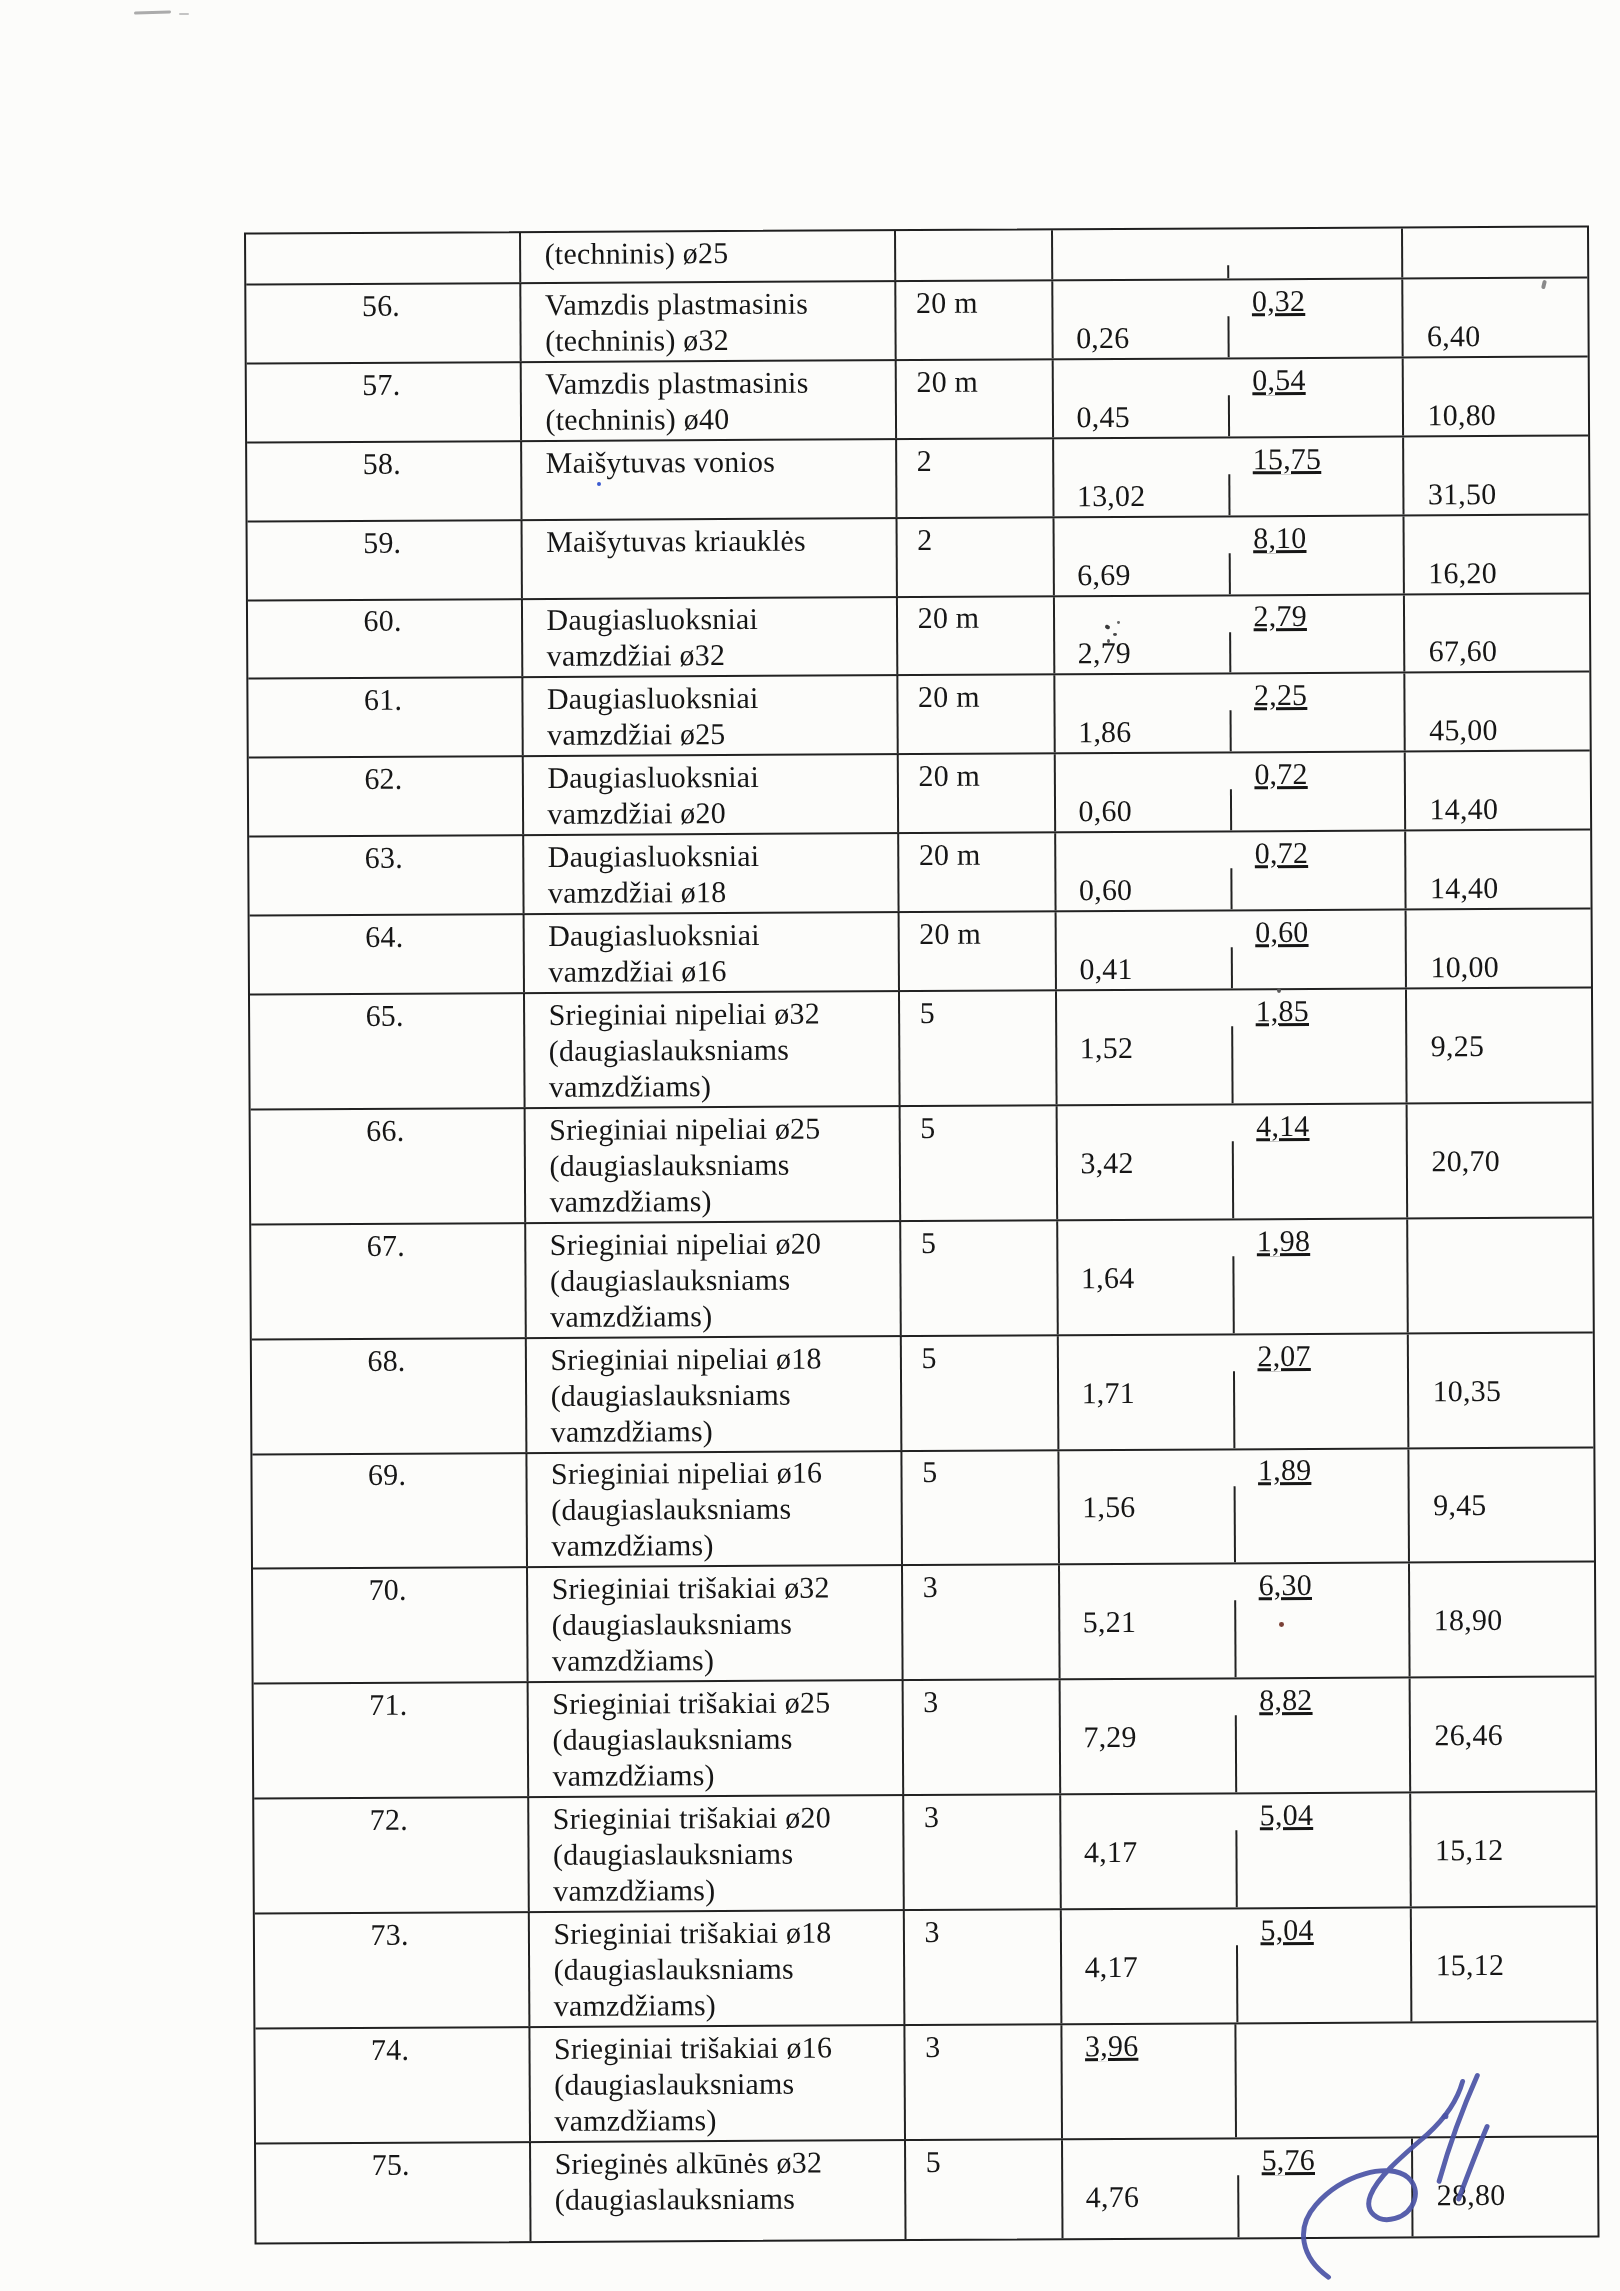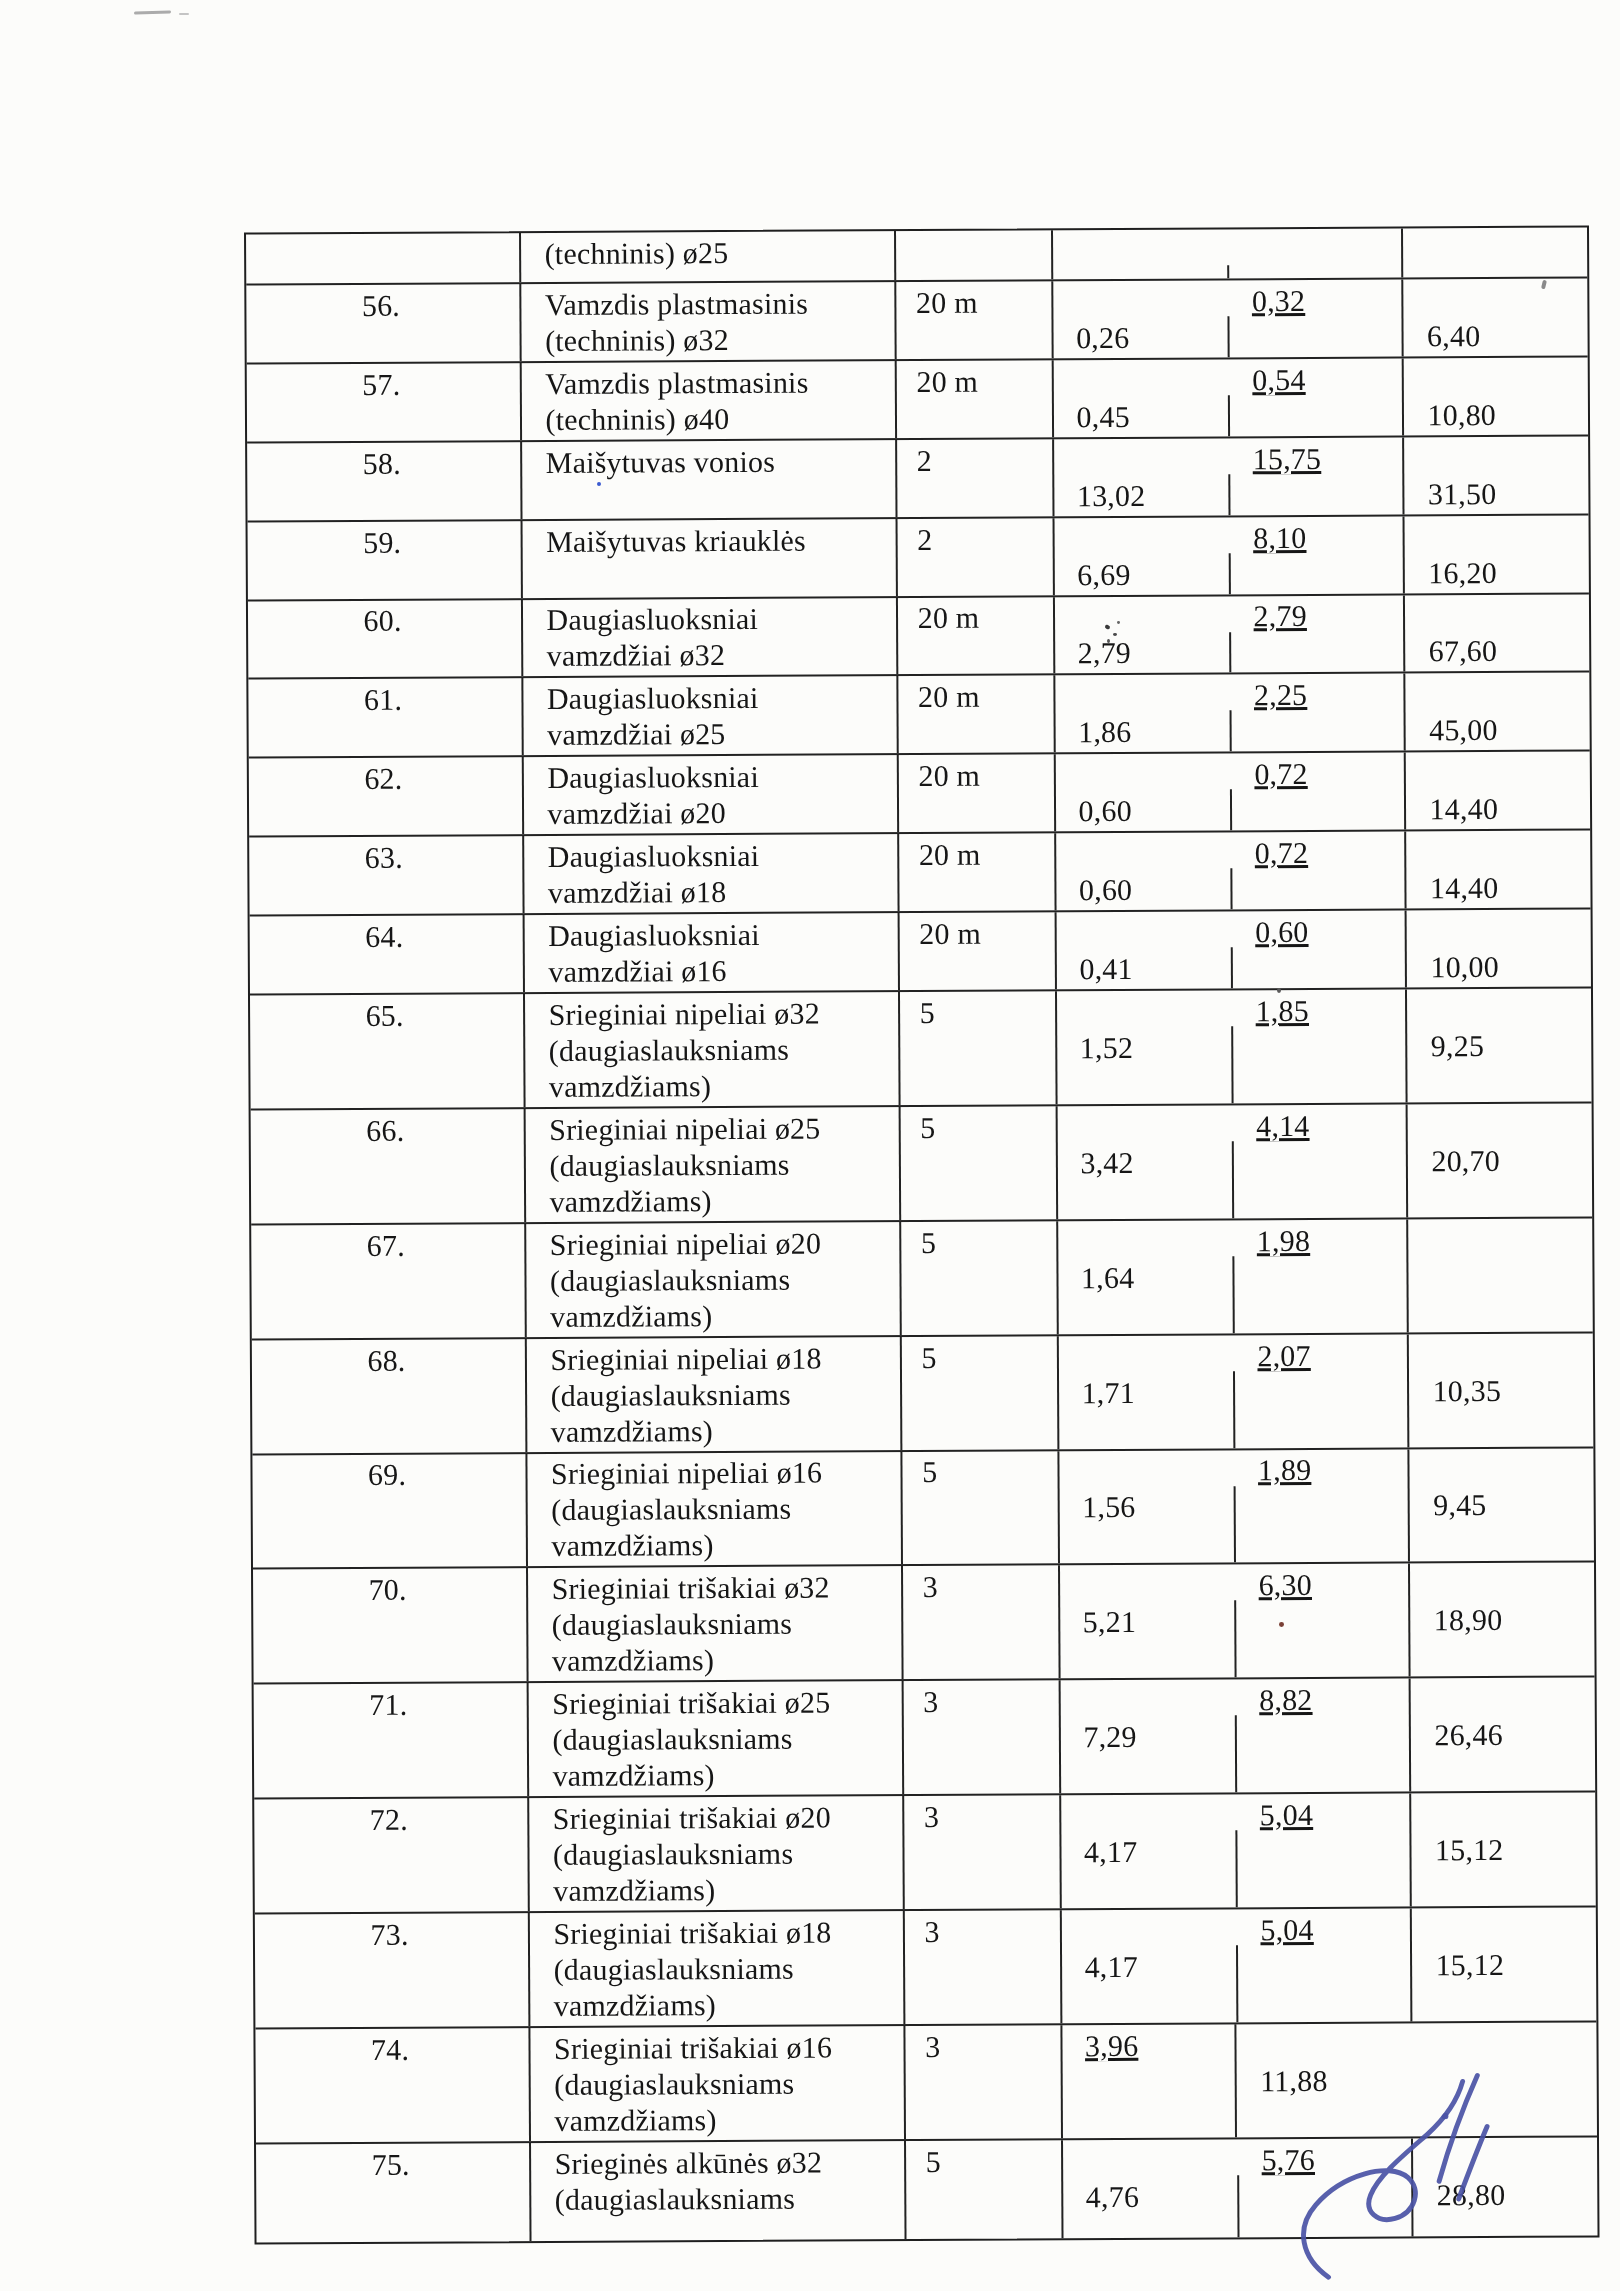--- a/index.html
+++ b/index.html
@@ -240,21 +240,20 @@
     <div class="cell c-p2">5,04</div>
     <div class="cell c-p3">15,12</div>
   </div>
     <div class="t-row">
     <div class="cell c-no">74.</div>
     <div class="cell c-name">Srieginiai trišakiai ø16
 (daugiaslauksniams
 vamzdžiams)</div>
     <div class="cell c-qty">3</div>
     <div class="cell c-p2">3,96</div>
-    <div class="cell c-p3">11,88</div>
   </div>
     <div class="t-row row-last">
     <div class="cell c-no">75.</div>
     <div class="cell c-name">Srieginės alkūnės ø32
 (daugiaslauksniams</div>
     <div class="cell c-qty">5</div>
     <div class="cell c-p1">4,76</div>
     <div class="cell c-p2">5,76</div>
     <div class="cell c-p3">28,80</div>
   </div>

